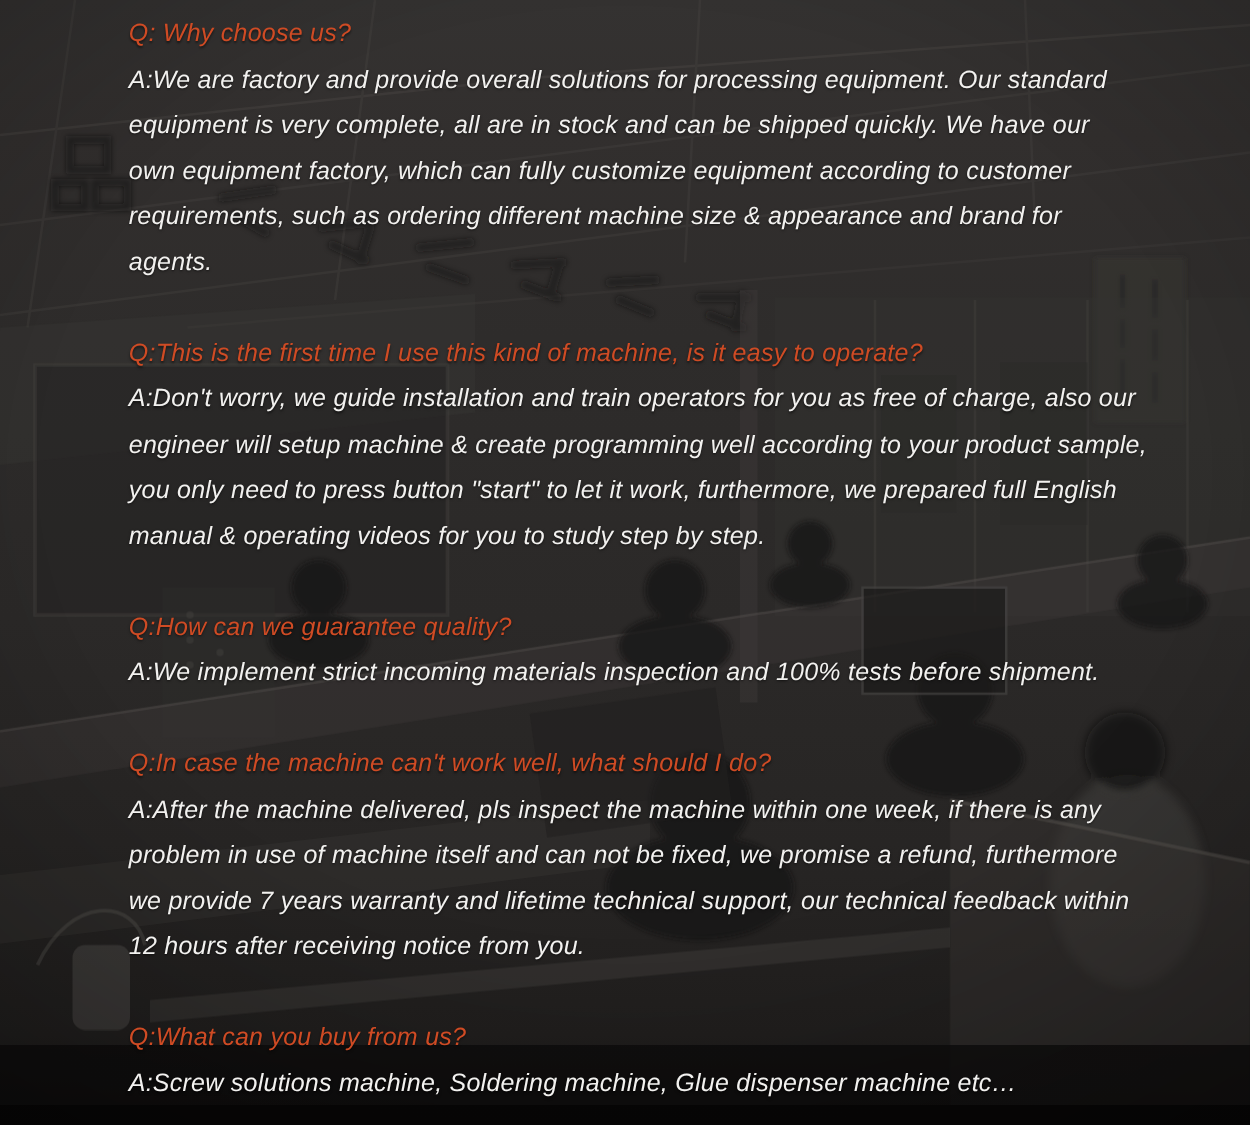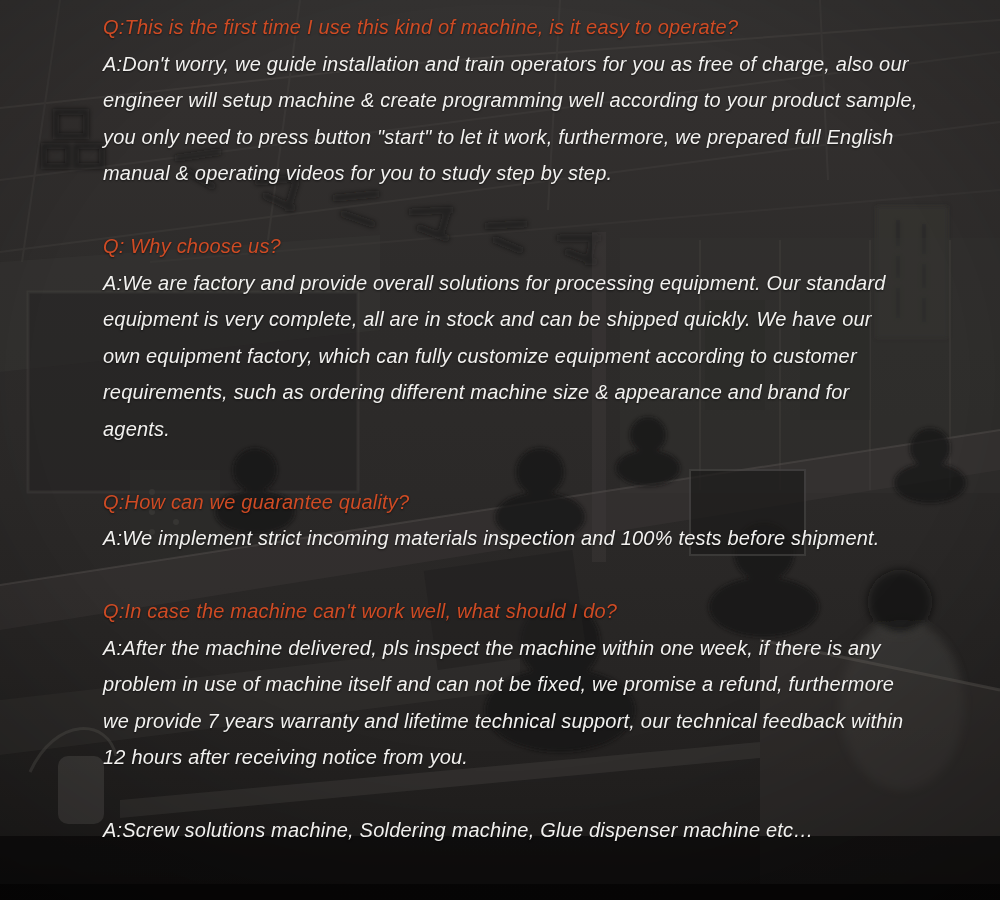--- a/index.html
+++ b/index.html
@@ -132,42 +132,43 @@
       <path d="M30,772 C 56,716 108,718 116,756" stroke="#504d4a" stroke-width="3" fill="none" opacity="0.5"></path>
       <rect x="0" y="836" width="1000" height="64" fill="#0c0b0b" opacity="0.8"></rect>
       <rect x="0" y="884" width="1000" height="16" fill="#070707" opacity="0.9"></rect>
     </g>
   </svg>
 
   <div class="vignette"></div>
 
   <main class="faq" id="faq-list">
       <section class="faq-item">
-        <div class="q-line">Q:This is the first time I use this kind of machine, is it easy to operate?</div>
-        <div class="a-line">A:Don't worry, we guide installation and train operators for you as free of charge, also our</div>
-        <div class="a-line">engineer will setup machine &amp; create programming well according to your product sample,</div>
-        <div class="a-line">you only need to press button "start" to let it work, furthermore, we prepared full English</div>
-        <div class="a-line">manual &amp; operating videos for you to study step by step.</div>
-      </section>
-      <section class="faq-item">
         <div class="q-line">Q: Why choose us?</div>
         <div class="a-line">A:We are factory and provide overall solutions for processing equipment. Our standard</div>
         <div class="a-line">equipment is very complete, all are in stock and can be shipped quickly. We have our</div>
         <div class="a-line">own equipment factory, which can fully customize equipment according to customer</div>
         <div class="a-line">requirements, such as ordering different machine size &amp; appearance and brand for</div>
         <div class="a-line">agents.</div>
+      </section>
+      <section class="faq-item">
+        <div class="q-line">Q:This is the first time I use this kind of machine, is it easy to operate?</div>
+        <div class="a-line">A:Don't worry, we guide installation and train operators for you as free of charge, also our</div>
+        <div class="a-line">engineer will setup machine &amp; create programming well according to your product sample,</div>
+        <div class="a-line">you only need to press button "start" to let it work, furthermore, we prepared full English</div>
+        <div class="a-line">manual &amp; operating videos for you to study step by step.</div>
       </section>
       <section class="faq-item">
         <div class="q-line">Q:How can we guarantee quality?</div>
         <div class="a-line">A:We implement strict incoming materials inspection and 100% tests before shipment.</div>
       </section>
       <section class="faq-item">
         <div class="q-line">Q:In case the machine can't work well, what should I do?</div>
         <div class="a-line">A:After the machine delivered, pls inspect the machine within one week, if there is any</div>
         <div class="a-line">problem in use of machine itself and can not be fixed, we promise a refund, furthermore</div>
         <div class="a-line">we provide 7 years warranty and lifetime technical support, our technical feedback within</div>
         <div class="a-line">12 hours after receiving notice from you.</div>
       </section>
       <section class="faq-item">
+        <div class="q-line">Q:What can you buy from us?</div>
         <div class="a-line">A:Screw solutions machine, Soldering machine, Glue dispenser machine etc…</div>
       </section>
     </main>
 </div>
 
 </body></html>

